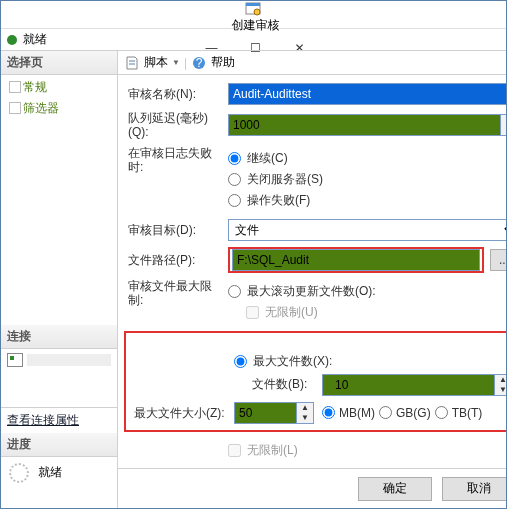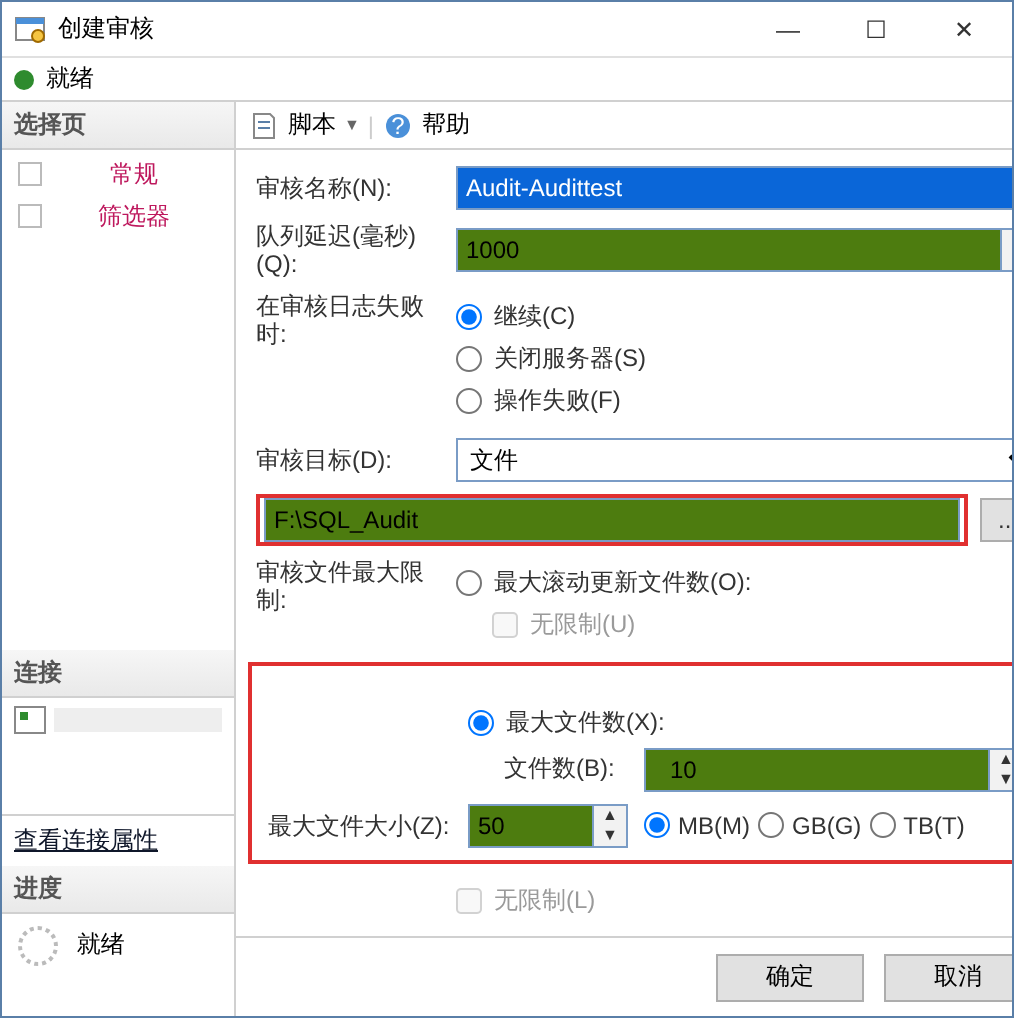--- a/index.html
+++ b/index.html
@@ -1,29 +1,29 @@
 <!DOCTYPE html>
 <html><head>
 <meta charset="utf-8">
 <style>
 * { box-sizing: border-box; margin: 0; padding: 0; font-family: "Microsoft YaHei", sans-serif; font-size: 12px; }
 body { background: #fff; }
 .window { width: 507px; height: 509px; border: 1px solid #5a7fa8; background: #fff; display: flex; flex-direction: column; }
-.titlebar { height: 28px; background: #fff; border-bottom: 1px solid #e0e0e0; display: flex; align-items: center; padding: 0 2px 0 6px; }
+.titlebar { height: 28px; background: #fff; border-bottom: 1px solid #e0e0e0; display: flex; align-items: center; padding: 0 2px 0 6px; flex-direction: column; }
 .titlebar .icon { width: 16px; height: 16px; margin-right: 6px; display: inline-flex; align-items: center; }
 .titlebar .title { flex: 1; }
 .winbtns { display: flex; }
 .winbtn { width: 44px; height: 28px; display: flex; align-items: center; justify-content: center; color: #333; }
 .statusrow { height: 22px; border-bottom: 1px solid #d0d0d0; display: flex; align-items: center; padding-left: 6px; gap: 6px; }
 .statusrow .dot { width: 10px; height: 10px; border-radius: 50%; background: #2e8b2e; }
 .body { flex: 1; display: flex; overflow: hidden; }
 .leftcol { width: 140px; border-right: 1px solid #d0d0d0; display: flex; flex-direction: column; }
 .panelhead { background: linear-gradient(#f6f6f6,#e9e9e9); border-bottom: 1px solid #d0d0d0; padding: 3px 6px; font-weight: bold; color: #555; }
 .panelbody { flex: 1; padding: 2px 4px; overflow: hidden; }
-.treeitem { padding: 2px 2px 2px 18px; position: relative; color: #be185d; text-align: center; }
+.treeitem { padding: 2px 2px 2px 18px; position: relative; color: #4d7c0f; }
 .treeitem::before { content:""; position:absolute; left:4px; top:4px; width:10px; height:10px; background:#fff; border:1px solid #bbb; }
 .connitem { display:flex; align-items:center; gap:4px; padding:2px; }
 .connitem .srv { width:16px; height:14px; background:#fff; border:1px solid #888; position:relative; }
 .connitem .srv::after { content:""; position:absolute; left:2px; top:2px; width:4px; height:4px; background:#2e8b2e; }
 .connlabel { background:#eee; height:12px; width:84px; }
 .linklike { color:#0f172a; text-decoration:underline; padding:4px 6px; display:inline-block; }
 .spinner { width:20px; height:20px; border:2px dotted #bbb; border-radius:50%; display:inline-block; vertical-align:middle; margin:4px 6px 4px 4px; }
 .rightcol { flex:1; display:flex; flex-direction:column; }
 .toolbar { height:24px; border-bottom:1px solid #d0d0d0; display:flex; align-items:center; gap:4px; padding:0 6px; }
 .toolico { width:16px; height:16px; display:inline-flex; align-items:center; justify-content:center; }
@@ -154,20 +154,21 @@
         </div>
 
         <div class="row">
           <div class="lab">审核目标(D):</div>
           <select style="flex:1;">
             <option>文件</option>
           </select>
         </div>
 
         <div class="row">
+          <div class="lab">文件路径(P):</div>
           <div class="redbox1" style="flex:1;">
             <input type="text" style="flex: 1 1 0%;" value="F:\SQL_Audit">
           </div>
           <div class="dotsbtn">
               <span>...</span>
             </div>
         </div>
 
         <div class="row" style="align-items:flex-start;">
           <div class="lab">审核文件最大限制:</div>

